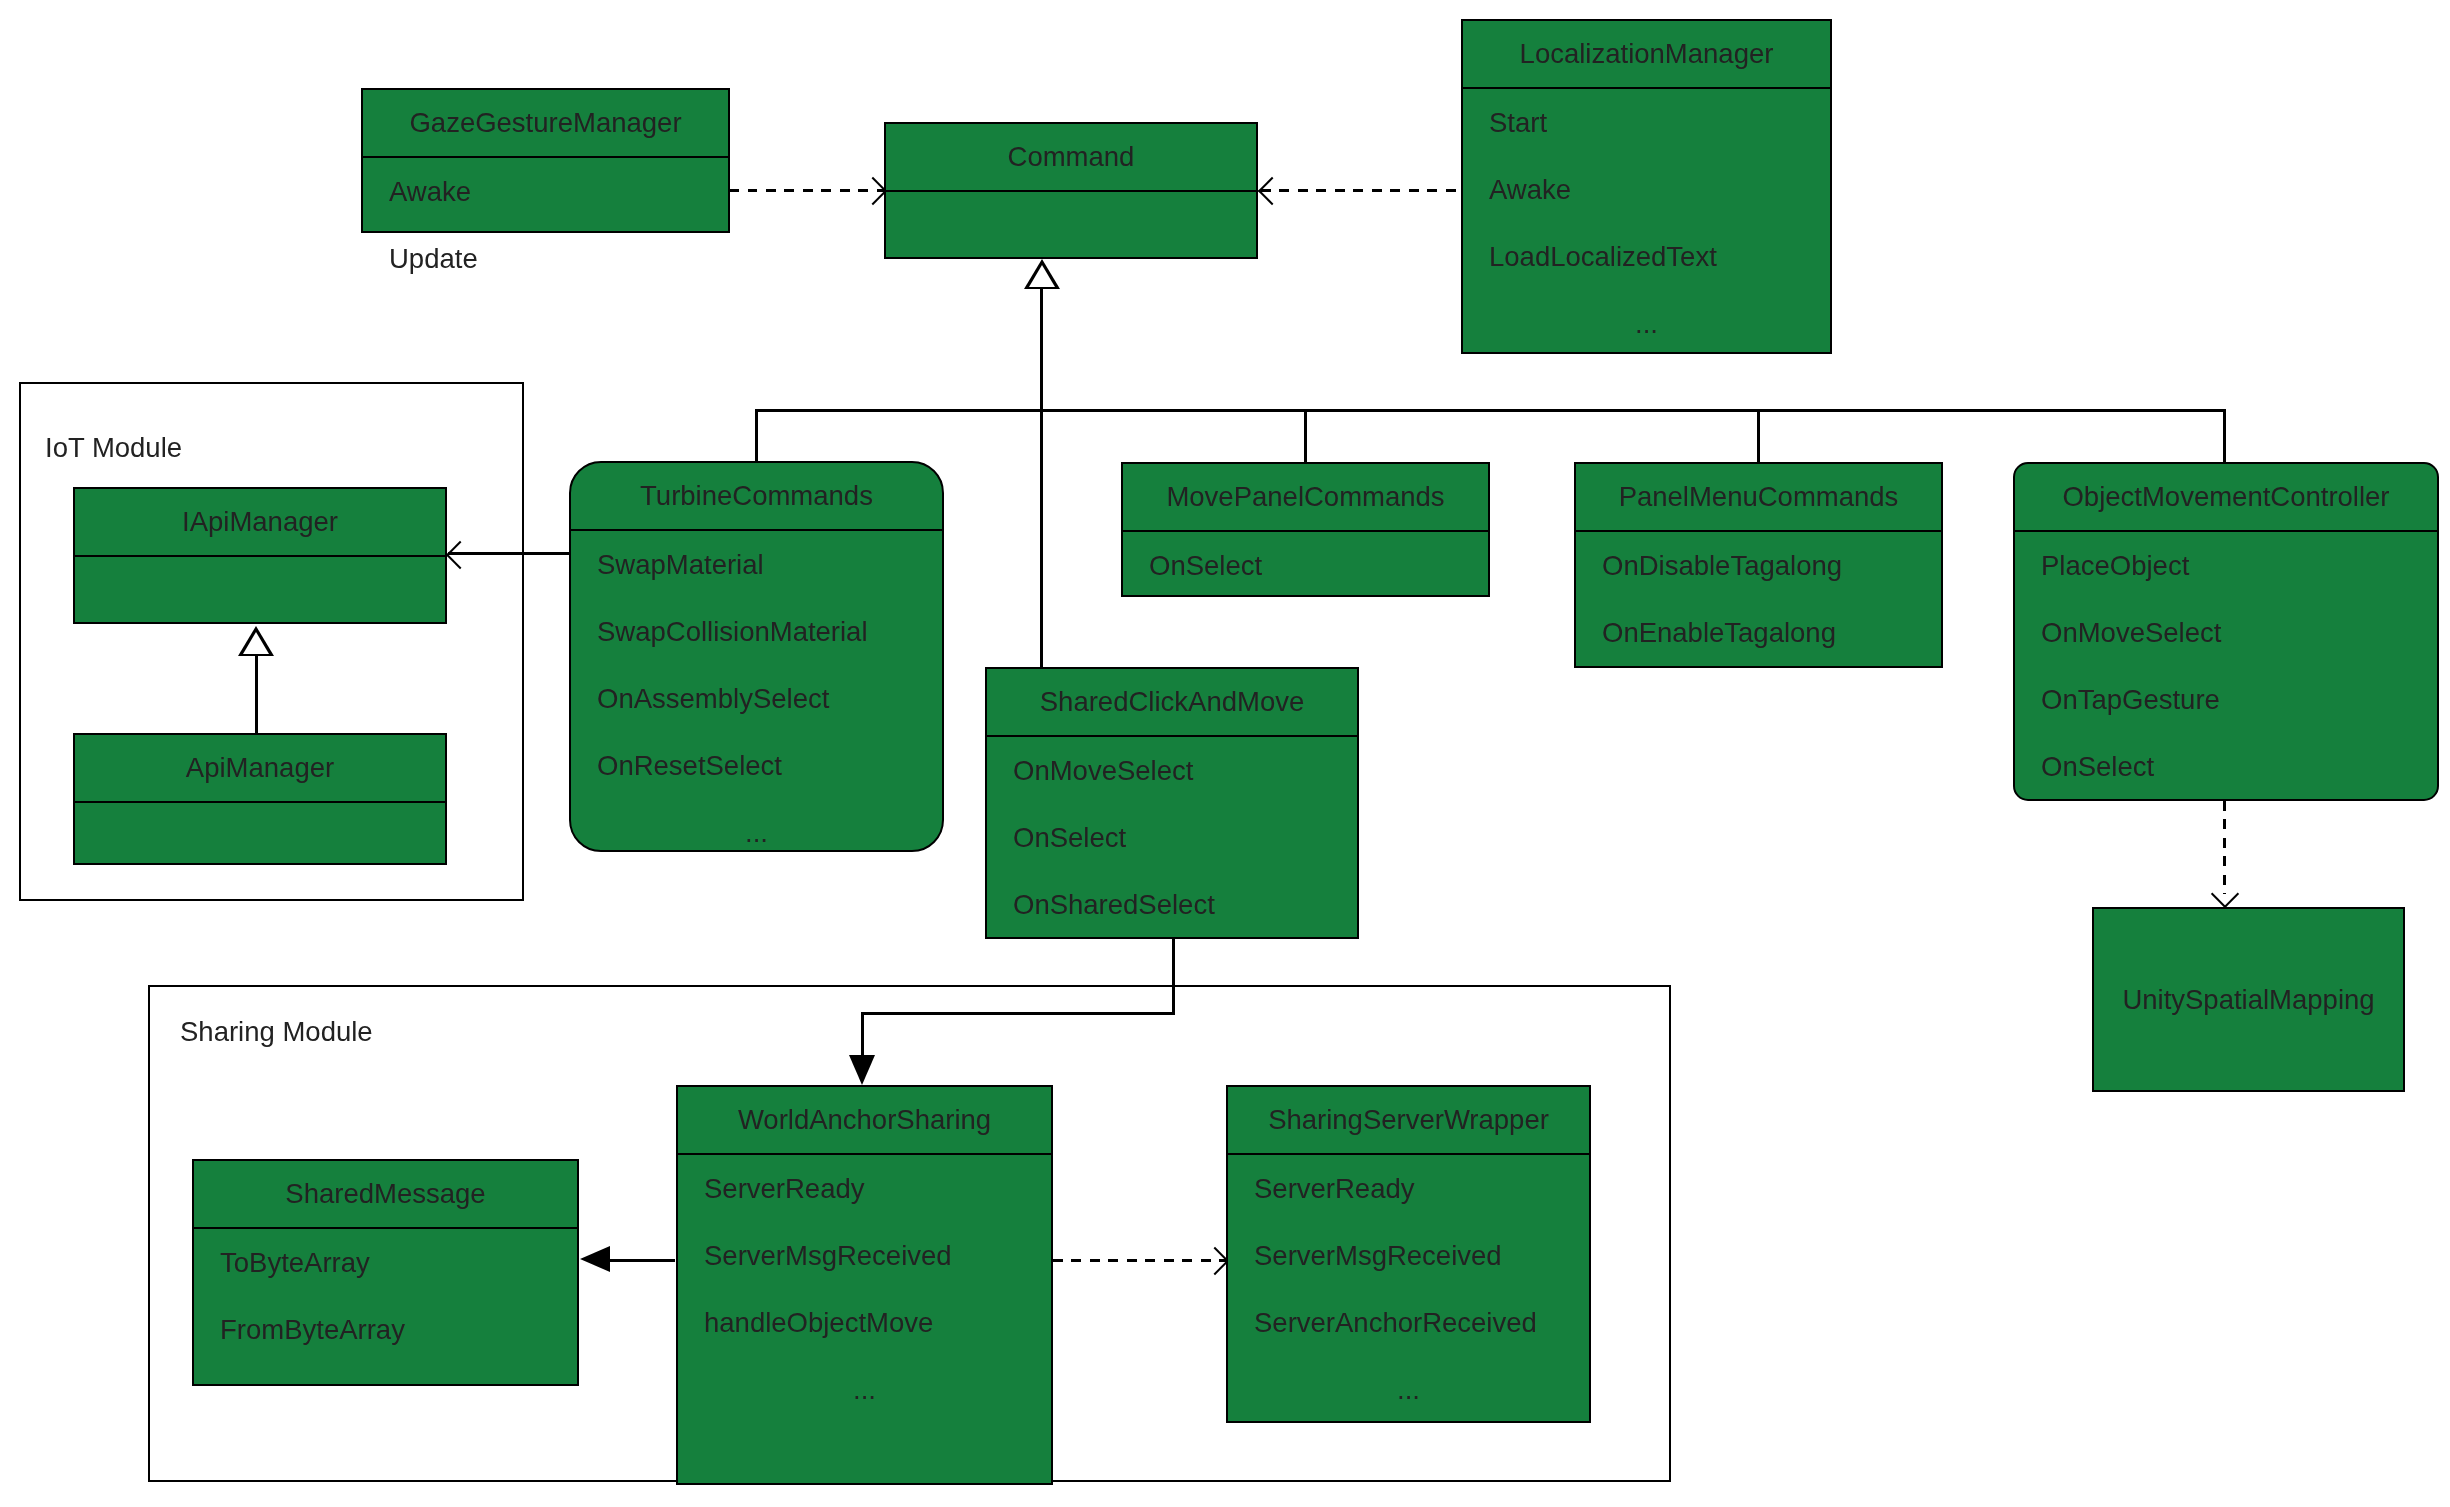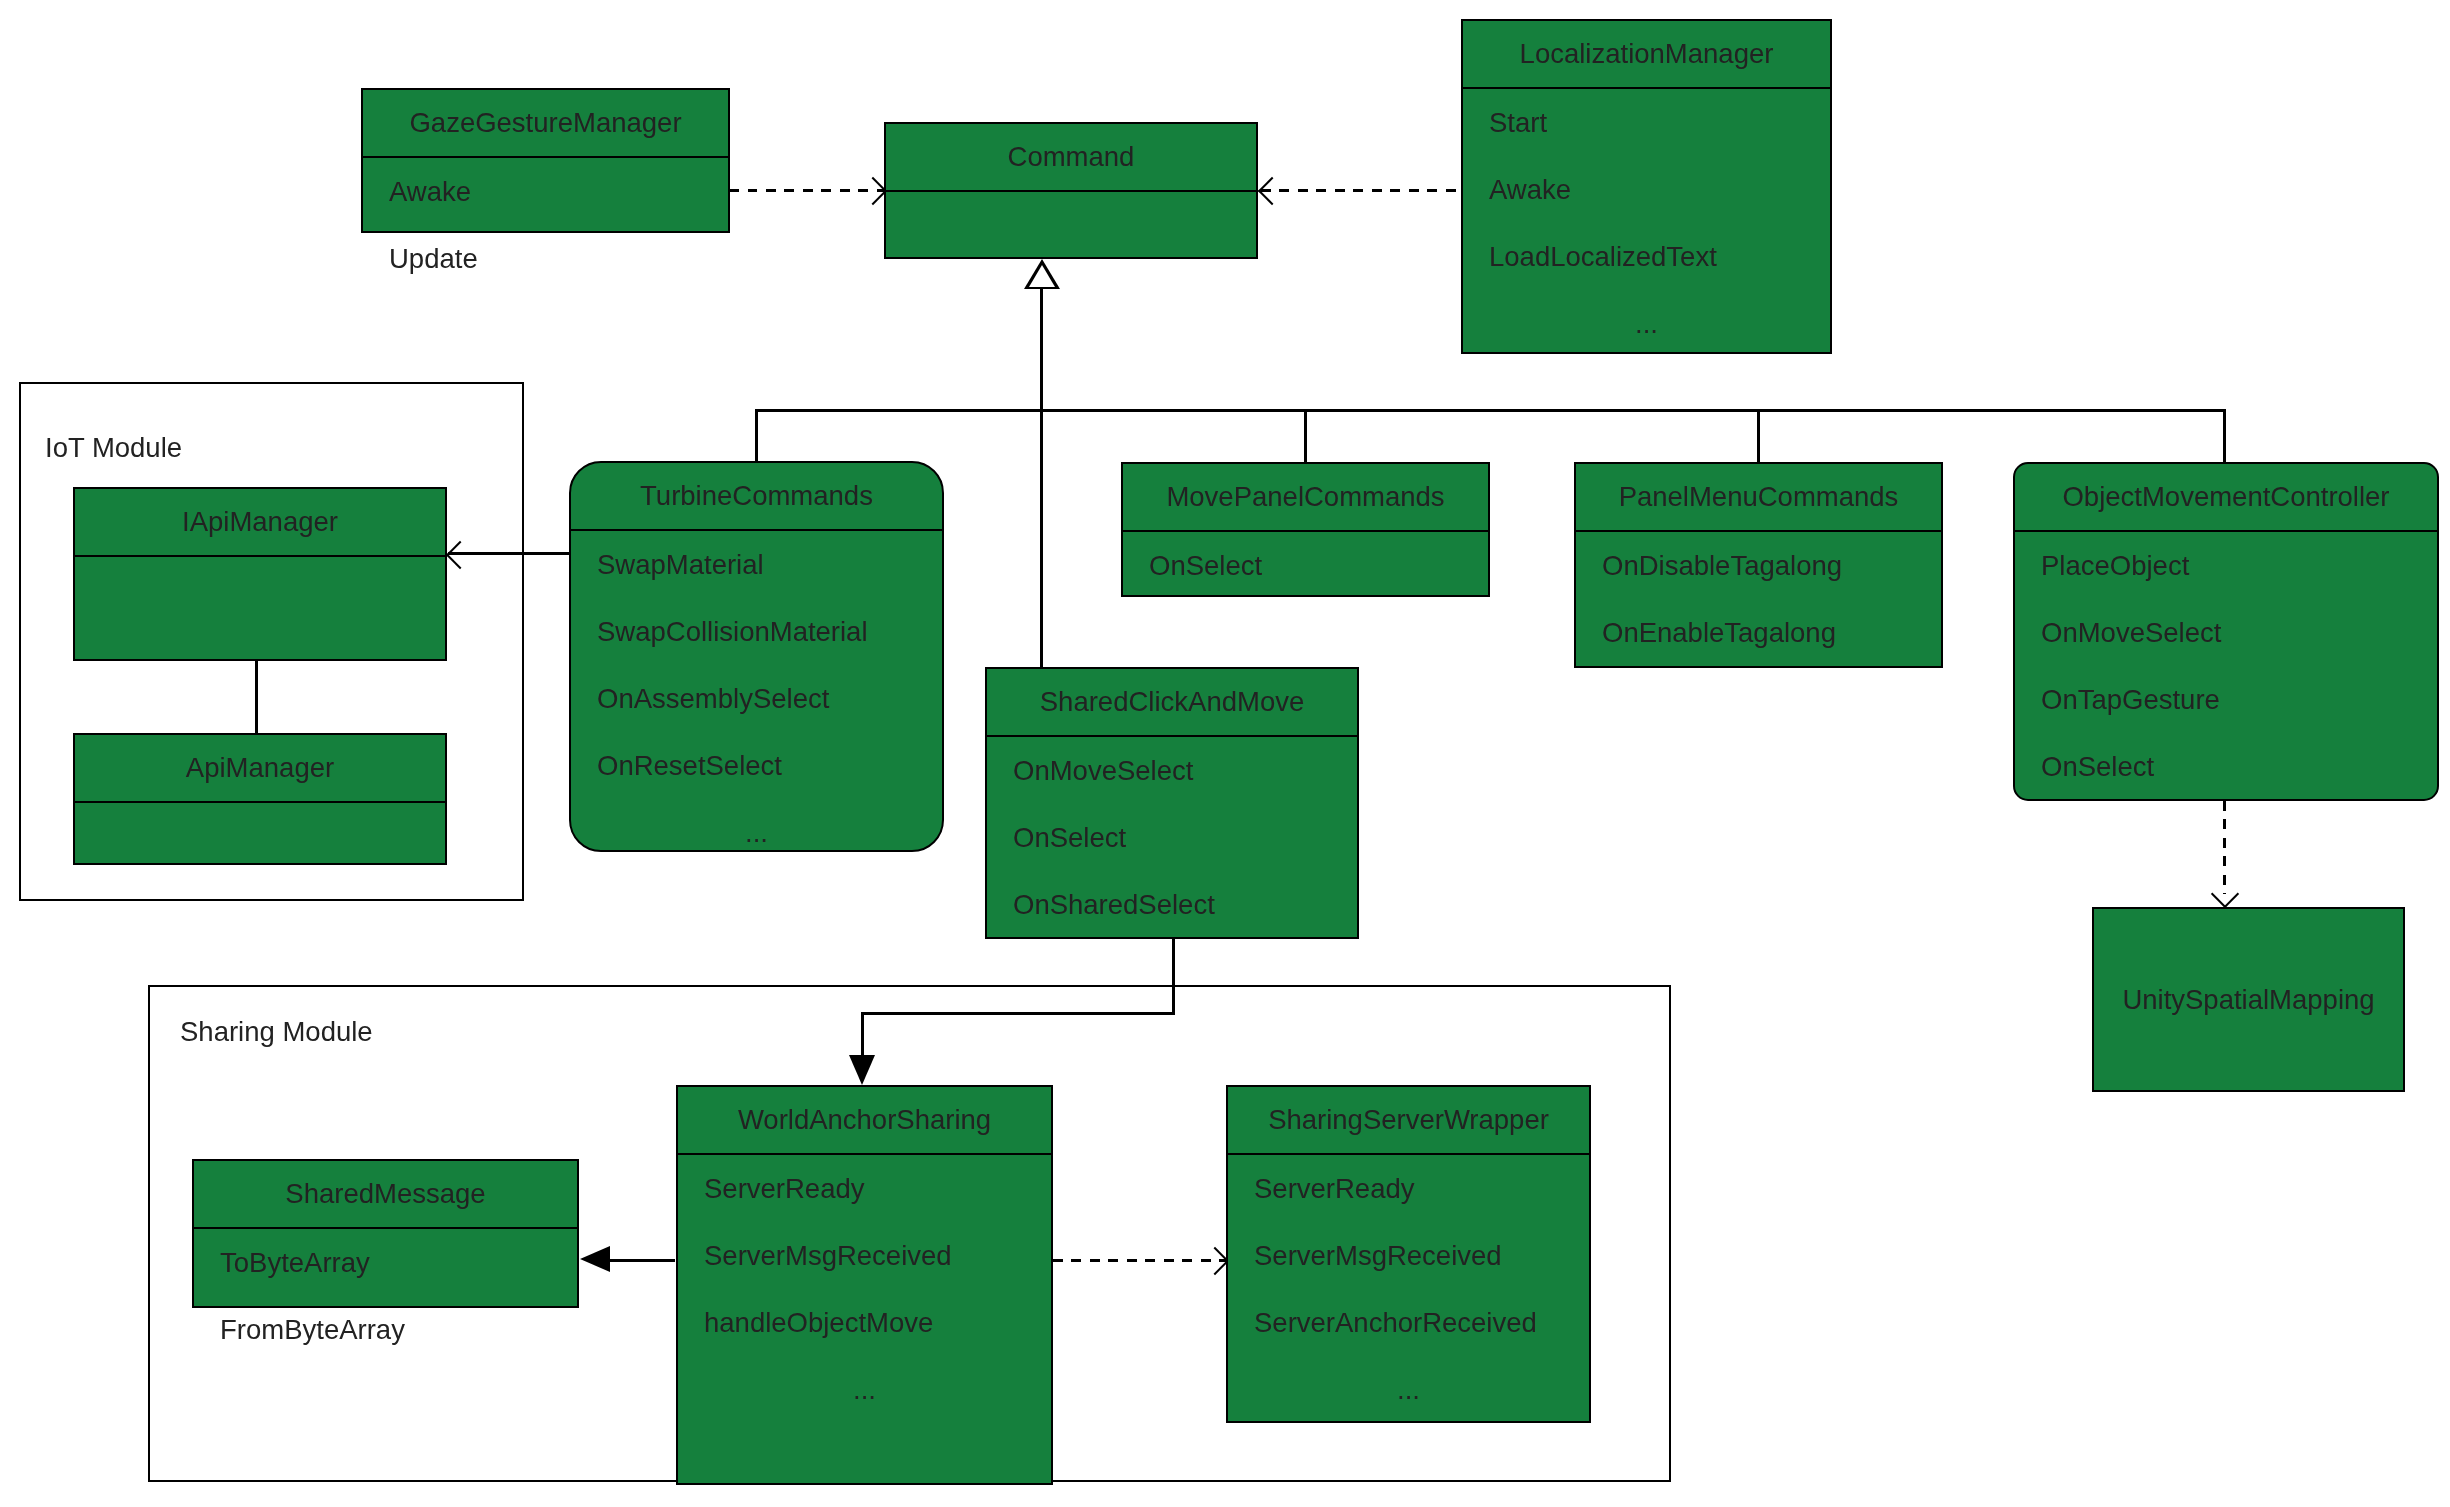--- a/index.html
+++ b/index.html
@@ -94,21 +94,21 @@
   </div>
 
   <div class="box" style="left:1461px;top:19px;width:371px;height:335px;">
     <div class="ttl">LocalizationManager</div>
     <div class="row">Start</div>
     <div class="row">Awake</div>
     <div class="row">LoadLocalizedText</div>
     <div class="row c">...</div>
   </div>
 
-  <div class="box" style="left:73px;top:487px;width:374px;height:174px;">
+  <div class="box" style="left:73px;top:487px;width:374px;height:137px;">
     <div class="ttl">IApiManager</div>
   </div>
 
   <div class="box" style="left:73px;top:733px;width:374px;height:132px;">
     <div class="ttl">ApiManager</div>
   </div>
 
   <div class="box" style="left:569px;top:461px;width:375px;height:391px;border-radius:32px;">
     <div class="ttl">TurbineCommands</div>
     <div class="row">SwapMaterial</div>
@@ -141,21 +141,21 @@
     <div class="ttl">SharedClickAndMove</div>
     <div class="row">OnMoveSelect</div>
     <div class="row">OnSelect</div>
     <div class="row">OnSharedSelect</div>
   </div>
 
   <div class="box single" style="left:2064px;top:907px;width:313px;height:185px;">
     <span>UnitySpatialMapping</span>
   </div>
 
-  <div class="box" style="left:192px;top:1159px;width:387px;height:149px;">
+  <div class="box" style="left:192px;top:1159px;width:387px;height:227px;">
     <div class="ttl">SharedMessage</div>
     <div class="row">ToByteArray</div>
     <div class="row">FromByteArray</div>
   </div>
 
   <div class="box" style="left:676px;top:1085px;width:377px;height:400px;">
     <div class="ttl">WorldAnchorSharing</div>
     <div class="row">ServerReady</div>
     <div class="row">ServerMsgReceived</div>
     <div class="row">handleObjectMove</div>

